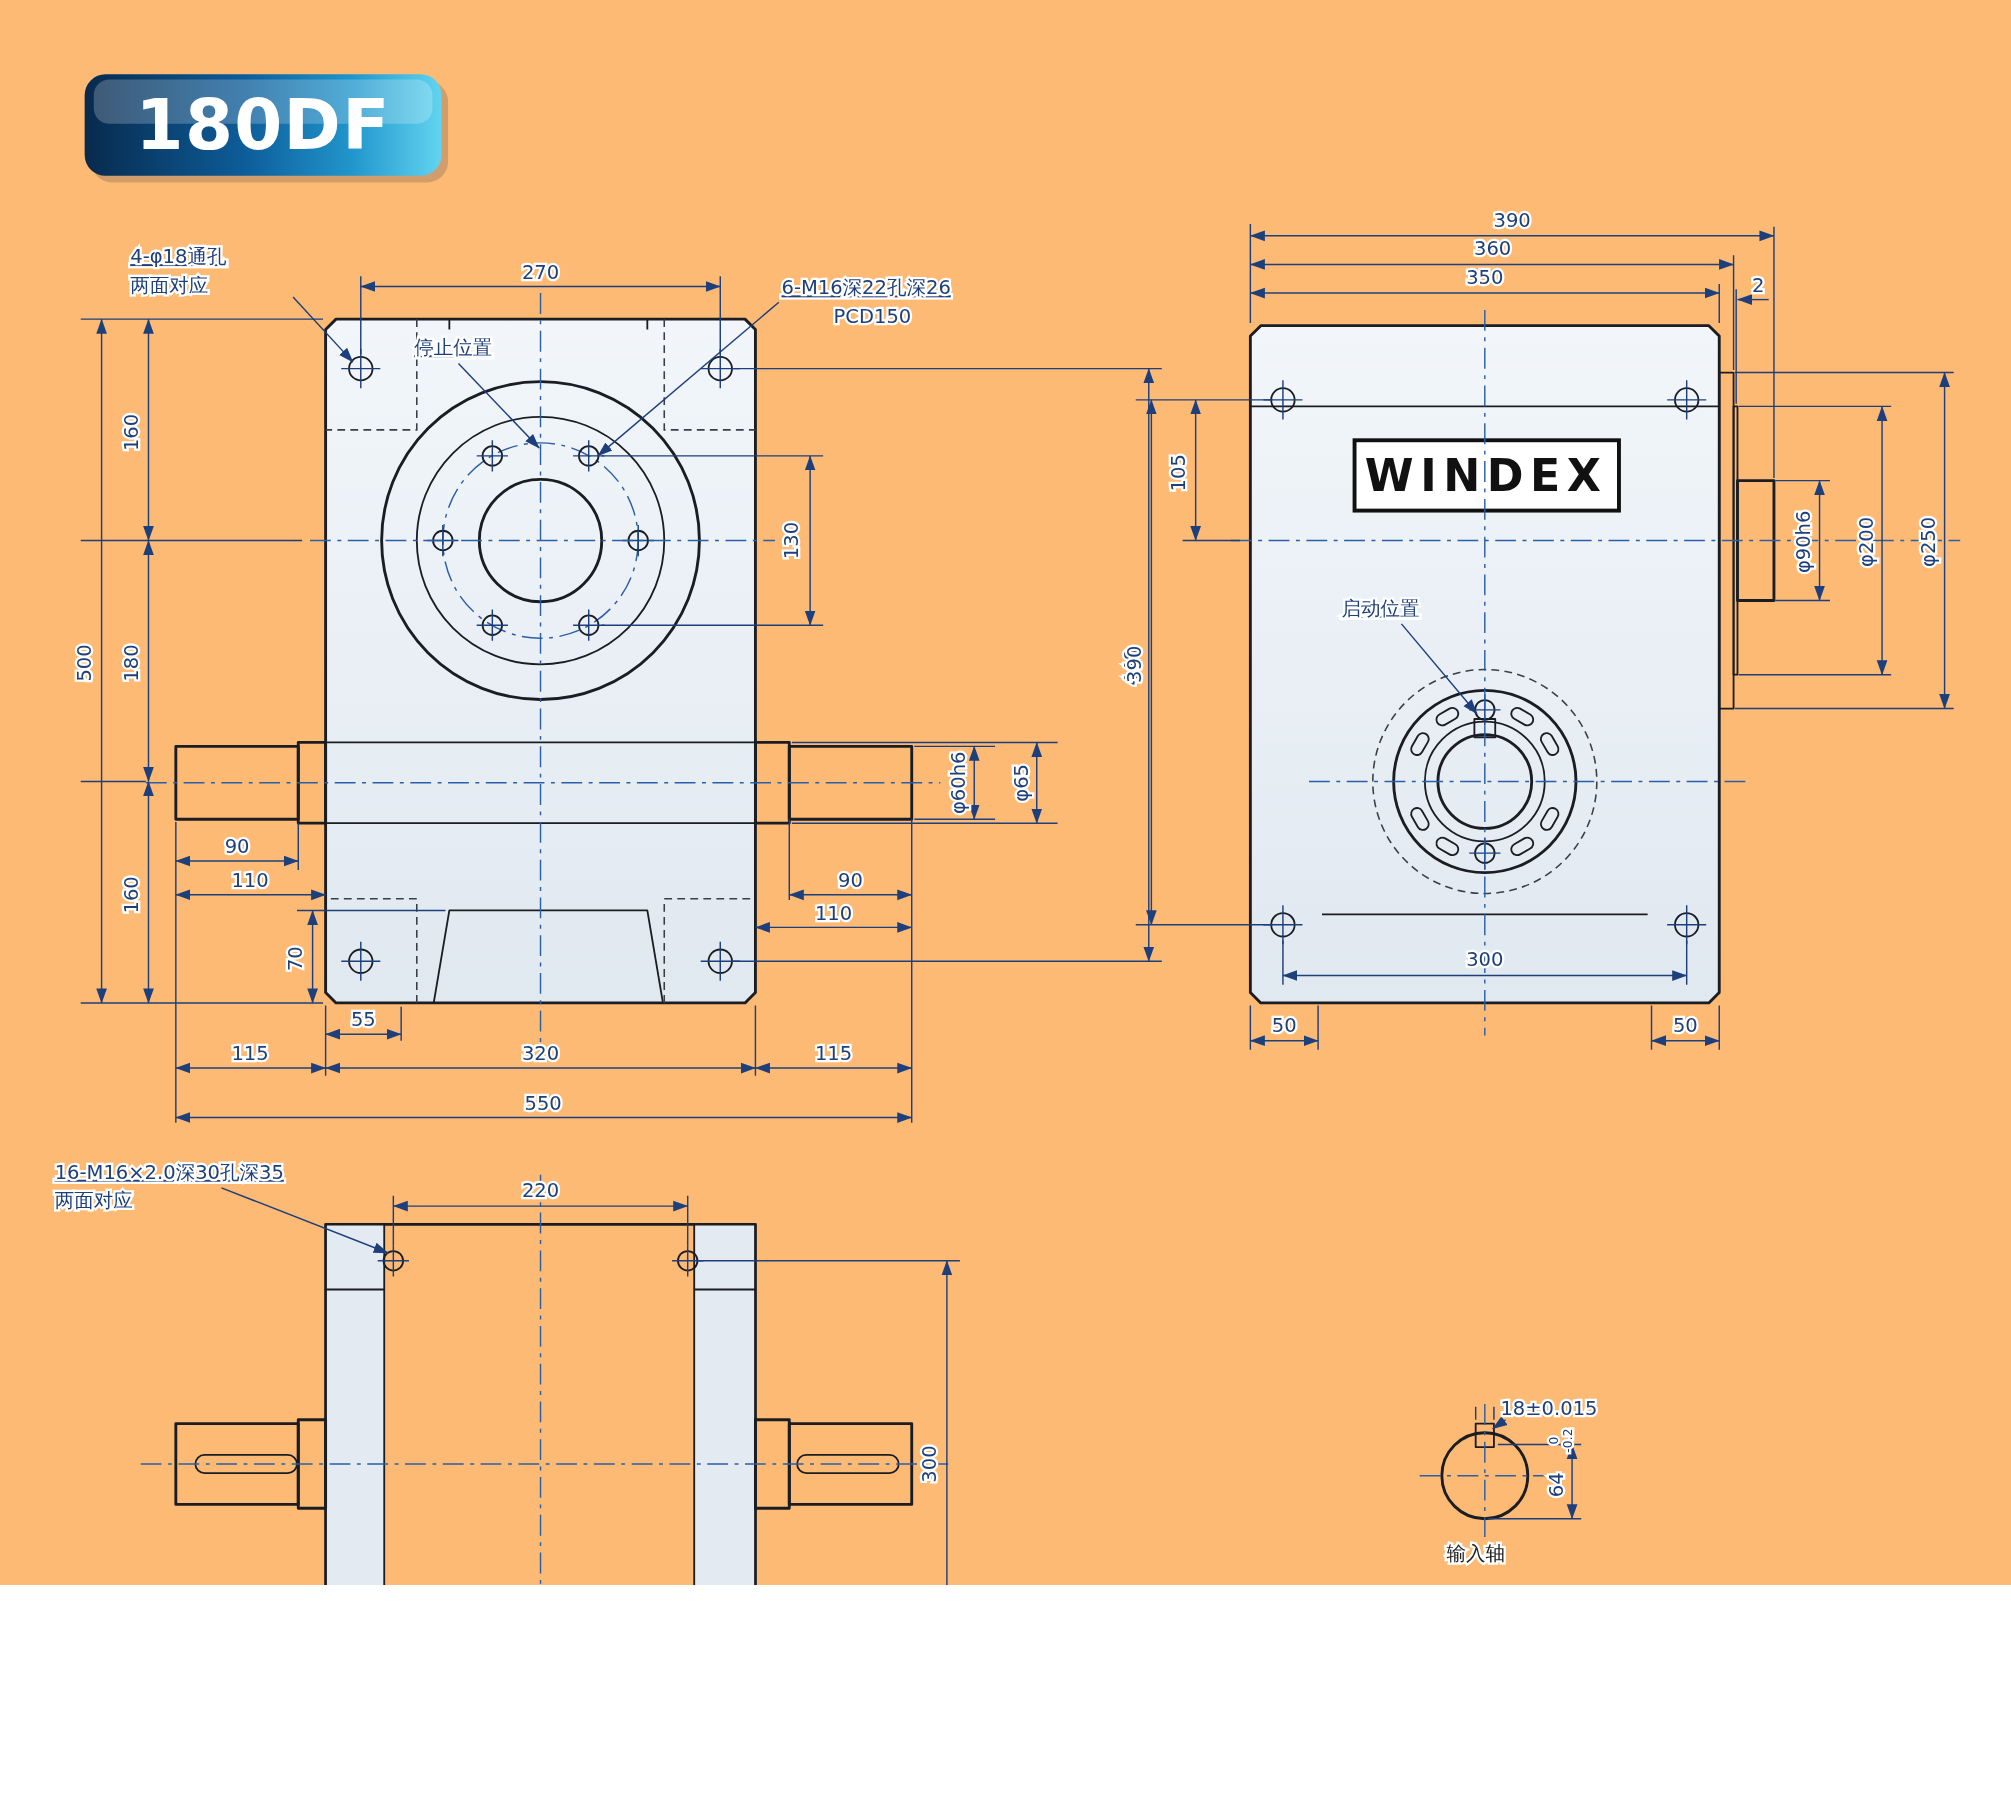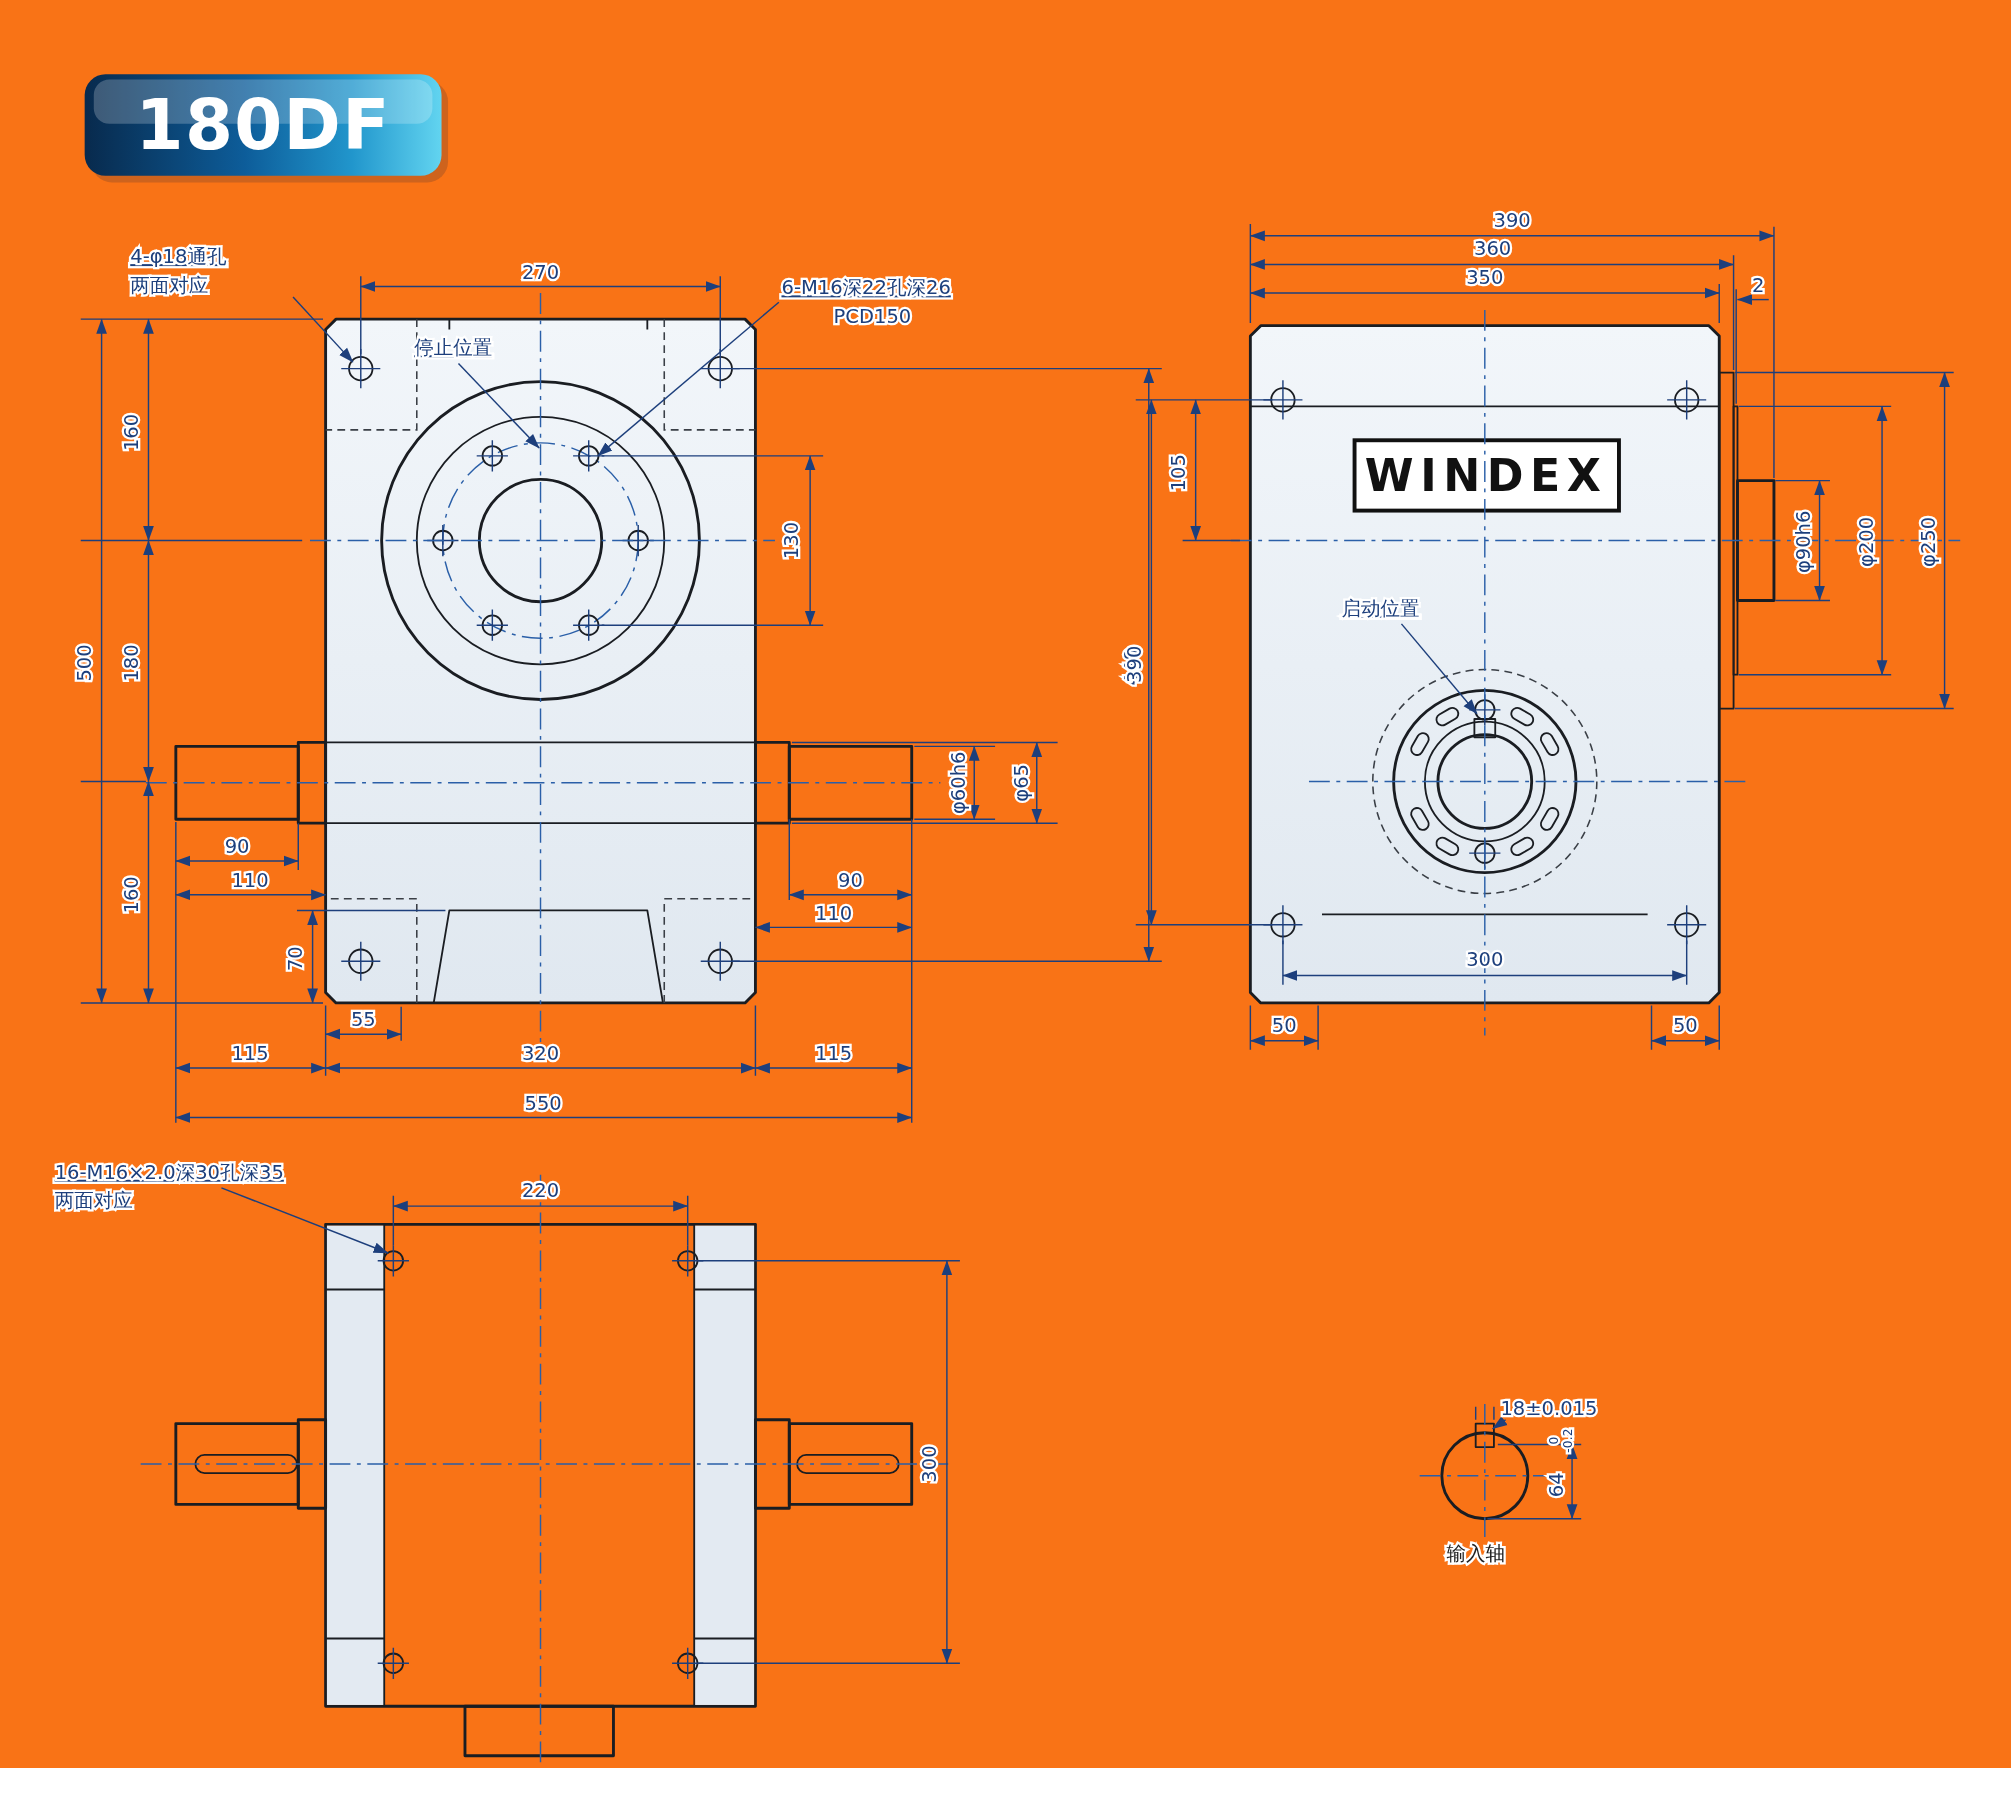--- a/index.html
+++ b/index.html
@@ -1,16 +1,16 @@
 <!DOCTYPE html>
 <html style="font-size:13.2px"><head>
 <meta charset="utf-8">
 <style>
   html,body{margin:0;padding:0;background:#ffffff;}
-  .canvas{width:2011px;height:1768px;position:relative;background:#f97316;overflow:hidden;}
+  .canvas{width:2011px;height:1585px;position:relative;background:#fdba74;overflow:hidden;}
   svg{display:block;width:2011px;height:1817px;}
   text{font-family:"DejaVu Sans","Liberation Sans",sans-serif;}
   .ol{stroke:#1a1d22;stroke-width:2.2;fill:none;stroke-linejoin:round;}
   .ol1{stroke:#1a1d22;stroke-width:1.4;fill:none;stroke-linejoin:round;}
   .fillbody{fill:url(#gBody);}
   .dl{stroke:#1d3f7c;stroke-width:1.1;fill:none;}
   .arr{marker-start:url(#ar);marker-end:url(#ar);}
   .arrE{marker-end:url(#ar);}
   .arrS{marker-start:url(#ar);}
   .cl{stroke:#2a5fa8;stroke-width:1.1;fill:none;stroke-dasharray:16 5 3 5;}

